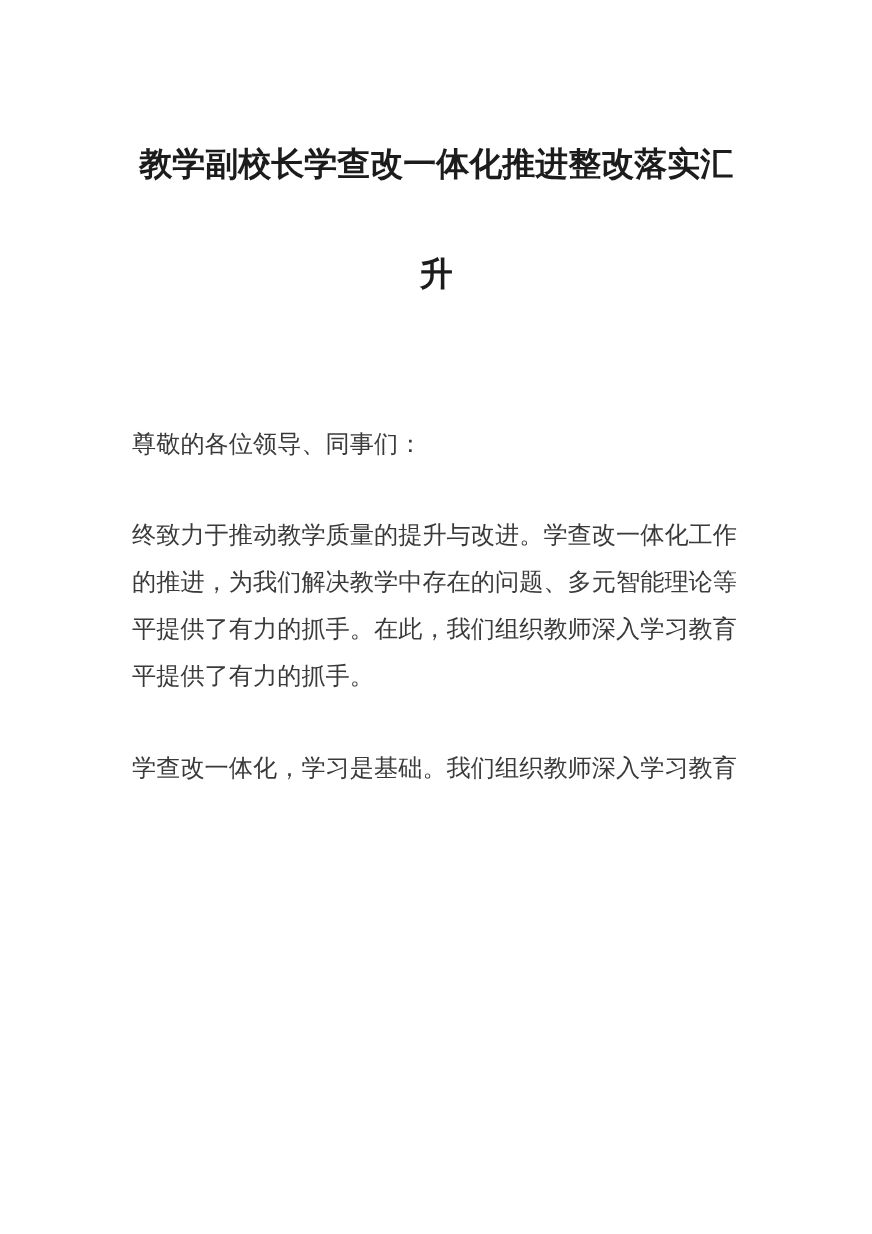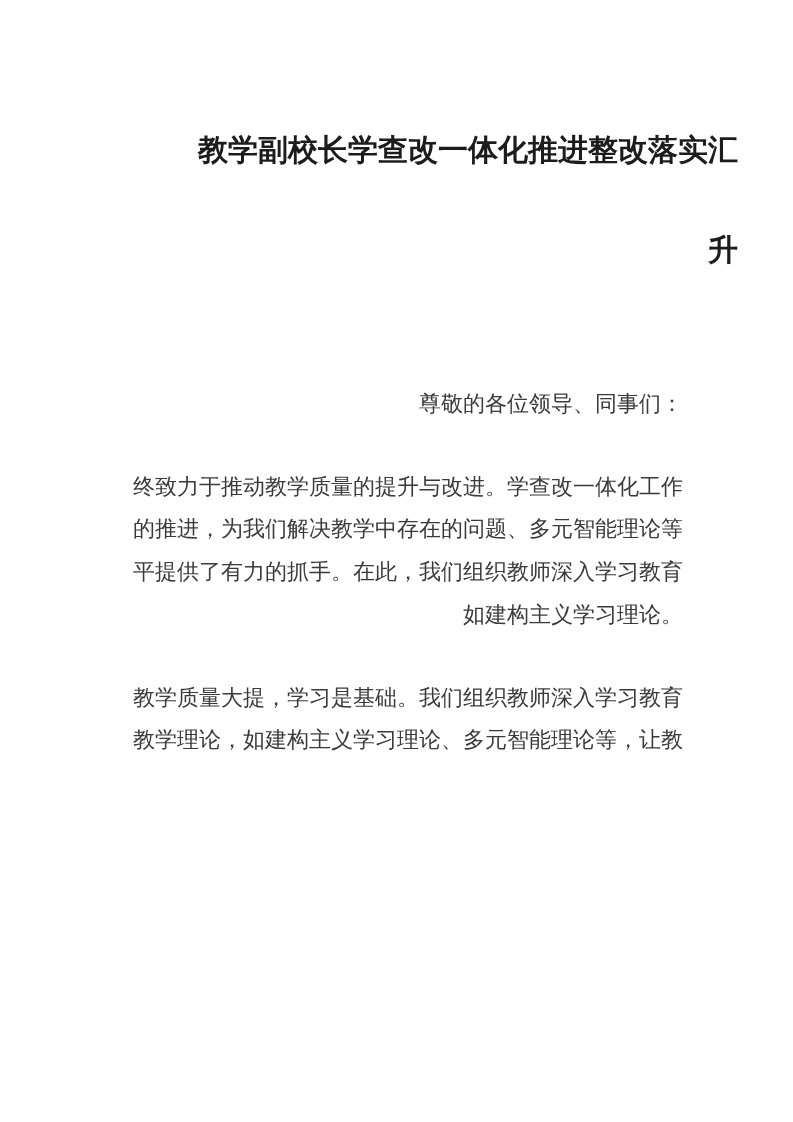--- a/index.html
+++ b/index.html
@@ -11,35 +11,34 @@
     position: relative;
     width: 793px;
     height: 1122px;
     margin: 0 auto;
     background: #ffffff;
     overflow: hidden;
     font-family: "Liberation Sans", sans-serif;
   }
   .doc-title {
     margin: 100px 55px 0 55px;
-    text-align: right;
+    text-align: center;
     font-size: 30px;
     font-weight: bold;
     line-height: 100px;
     color: #1c1c1c;
   }
   .doc-content {
     margin: 83px 110px 0 120px;
     font-size: 22px;
     line-height: 42.7px;
     color: #3a3a3a;
   }
   .para {
     margin: 0 0 40px 0;
-    text-align: right;
   }
   .para.heading {
     color: #3a3a3a;
   }
   .line {
     white-space: nowrap;
   }
 </style>
 </head>
 <body>
@@ -50,20 +49,19 @@
       <div class="line">升</div>
     </div>
   <div class="doc-content">
       <div class="para salutation">
         <div class="line">尊敬的各位领导、同事们：</div>
       </div>
       <div class="para body">
         <div class="line">终致力于推动教学质量的提升与改进。学查改一体化工作</div>
         <div class="line">的推进，为我们解决教学中存在的问题、多元智能理论等</div>
         <div class="line">平提供了有力的抓手。在此，我们组织教师深入学习教育</div>
-        <div class="line">如建构主义学习理论。</div>
+        <div class="line">平提供了有力的抓手。</div>
       </div>
       <div class="para body">
-        <div class="line">教学质量大提，学习是基础。我们组织教师深入学习教育</div>
-        <div class="line">教学理论，如建构主义学习理论、多元智能理论等，让教</div>
+        <div class="line">学查改一体化，学习是基础。我们组织教师深入学习教育</div>
       </div>
     </div>
 </div>
 
 </body></html>

